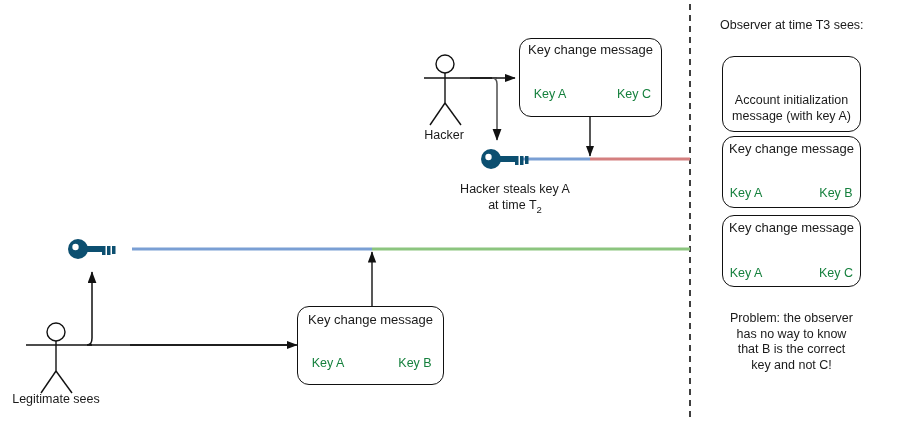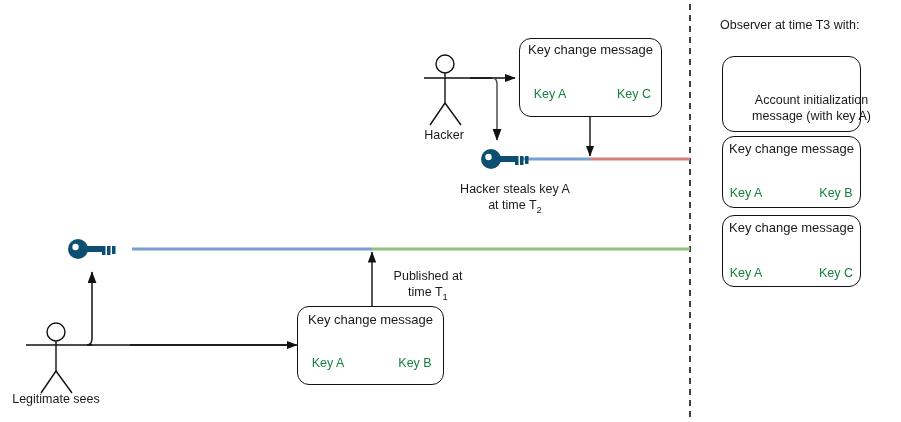--- a/index.html
+++ b/index.html
@@ -223,28 +223,28 @@
   <div class="box-title" style="left:297px; top:312px; width:147px;">Key change message</div>
   <div class="keylabel" style="left:297px; top:356px; width:62px;">Key A</div>
   <div class="keylabel" style="left:386px; top:356px; width:58px;">Key B</div>
 
   <div class="txt c" style="left:444px; top:128px;">Hacker</div>
   <div class="txt c" style="left:56px; top:392px;">Legitimate sees</div>
 
 
   <div class="block-text" style="left:430px; top:182px; width:170px;">Hacker steals key A<br>at time T<span class="sub">2</span></div>
 
-  <div class="block-text" style="left:378px; top:269px; width:100px;">Published at<br>time T<span class="sub">1</span></div>
-
-  <div class="txt" style="left:720px; top:18px; text-align:left;">Observer at time T3 with:</div>
-
-  <div class="block-text" style="left:722px; top:93px; width:139px;padding-left:20px;">Account initialization<br>message (with key A)</div>
+
+  <div class="txt" style="left:720px; top:18px; text-align:left;">Observer at time T3 sees:</div>
+
+  <div class="block-text" style="left:722px; top:93px; width:139px;">Account initialization<br>message (with key A)</div>
 
   <div class="box-title" style="left:722px; top:141px; width:139px;">Key change message</div>
   <div class="keylabel" style="left:716px; top:186px; width:60px;">Key A</div>
   <div class="keylabel" style="left:806px; top:186px; width:60px;">Key B</div>
 
   <div class="box-title" style="left:722px; top:220px; width:139px;">Key change message</div>
   <div class="keylabel" style="left:716px; top:266px; width:60px;">Key A</div>
   <div class="keylabel" style="left:806px; top:266px; width:60px;">Key C</div>
 
+  <div class="block-text" style="left:714px; top:311px; width:155px;">Problem: the observer<br>has no way to know<br>that B is the correct<br>key and not C!</div>
 
 </div>
 
 </body></html>

